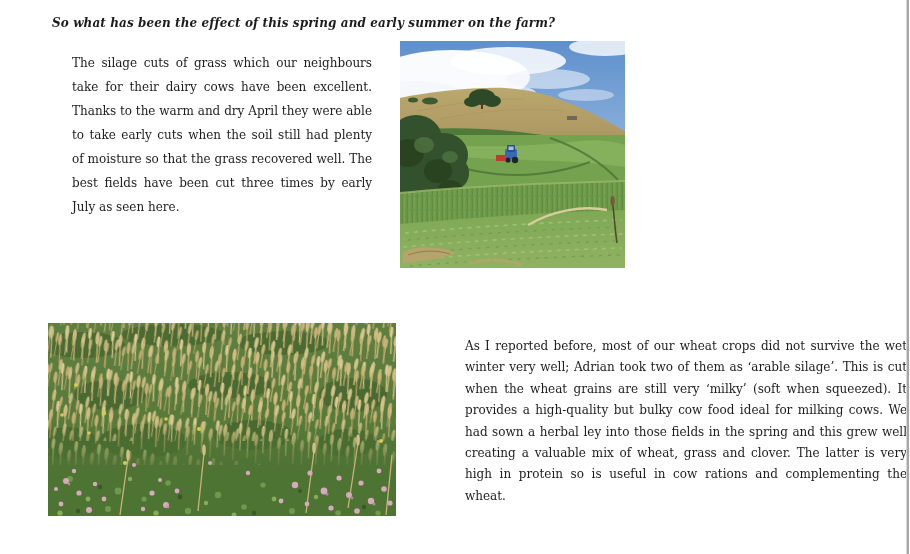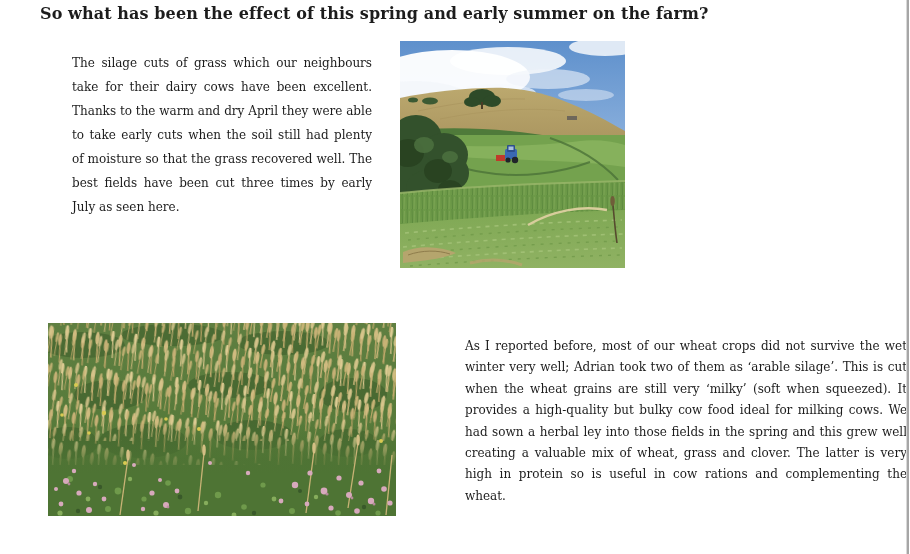--- a/index.html
+++ b/index.html
@@ -7,22 +7,23 @@
     width: 910px; height: 554px;
     background: #ffffff;
     font-family: "DejaVu Serif", "Liberation Serif", serif;
     color: #1c1c1c;
     overflow: hidden;
   }
   .page { position: relative; width: 910px; height: 554px; }
   .heading {
     position: absolute; left: 40px; top: 4px;
     width: 820px;
-    font-size: 16px; font-weight: bold; margin: 0;
+    font-size: 12px; font-weight: bold; margin: 12px;
     letter-spacing: 0.1px;
+    font-style: italic;
   }
   .para {
     position: absolute; margin: 0;
     font-size: 12px;
     text-align: justify;
   }
   .para1 { left: 72px; top: 51px; width: 300px; line-height: 24px; }
   .para2 { left: 417px; top: 336px; width: 442px; line-height: 21.4px; margin-left: 48px; }
   figure.photo { position: absolute; margin: 0; padding: 0; }
   .photo1 { left: 400px; top: 41px; width: 225px; height: 227px; }

